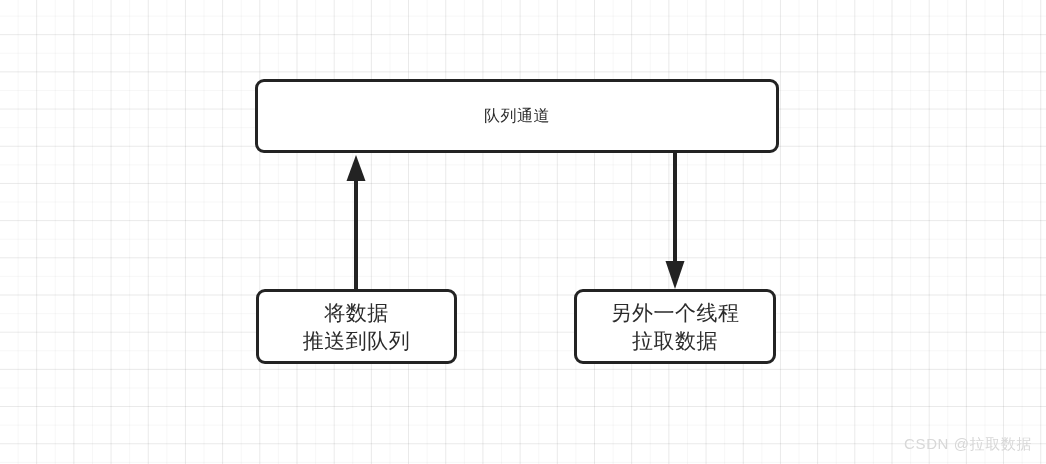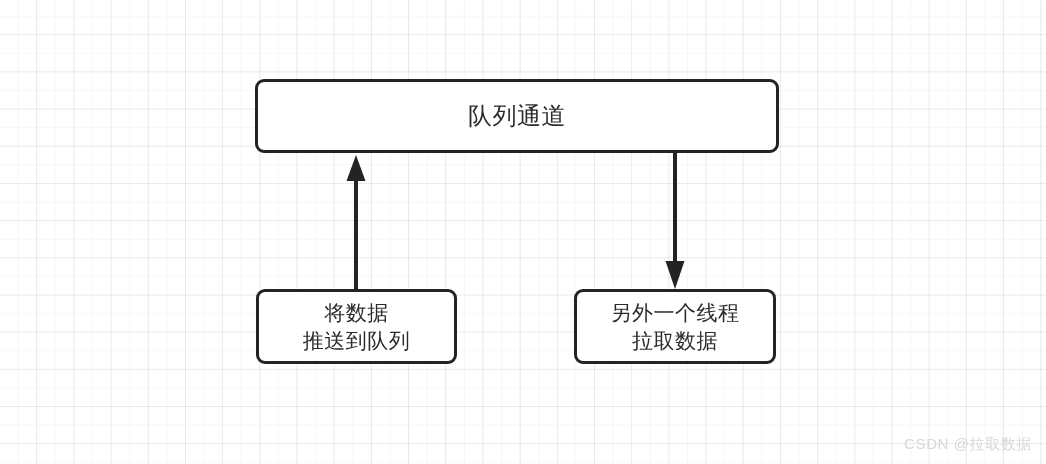--- a/index.html
+++ b/index.html
@@ -46,21 +46,21 @@
     letter-spacing: 0.5px;
   }
 
   #node-queue-channel {
     left: 255px;
     top: 79px;
     width: 524px;
     height: 74px;
   }
   #node-queue-channel .label {
-    font-size: 24px;
+    font-size: 16px;
   }
 
   #node-push-data {
     left: 256px;
     top: 289px;
     width: 201px;
     height: 75px;
   }
   #node-pull-data {
     left: 574px;

